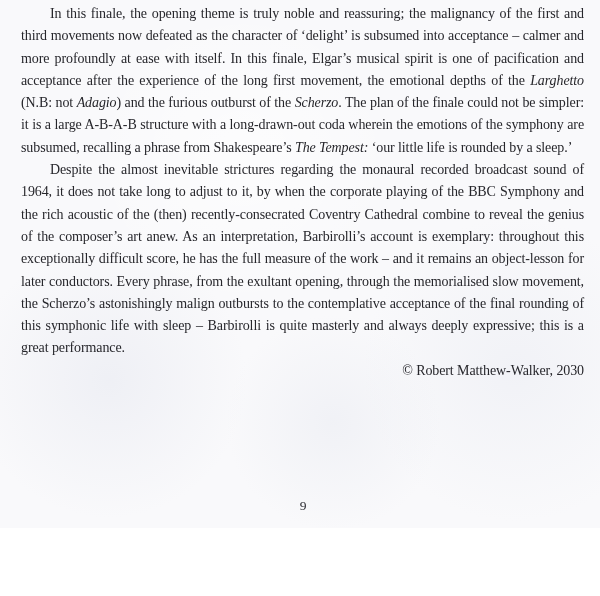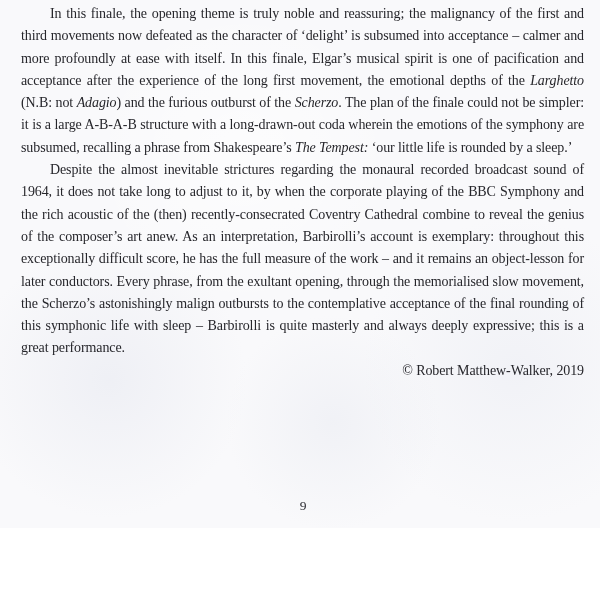--- a/index.html
+++ b/index.html
@@ -47,16 +47,16 @@
     color: #2b2b31;
   }
 </style>
 </head>
 <body>
 
 <div class="page">
   <div class="content">
     <p class="para"><span>In this finale, the opening theme is truly noble and reassuring; the malignancy of the first and third movements now defeated as the character of ‘delight’ is subsumed into acceptance – calmer and more profoundly at ease with itself. In this finale, Elgar’s musical spirit is one of pacification and acceptance after the experience of the long first movement, the emotional depths of the </span><em>Larghetto</em><span> (N.B: not </span><em>Adagio</em><span>) and the furious outburst of the </span><em>Scherzo</em><span>. The plan of the finale could not be simpler: it is a large A-B-A-B structure with a long-drawn-out coda wherein the emotions of the symphony are subsumed, recalling a phrase from Shakespeare’s </span><em>The Tempest:</em><span> ‘our little life is rounded by a sleep.’</span></p>
     <p class="para"><span>Despite the almost inevitable strictures regarding the monaural recorded broadcast sound of 1964, it does not take long to adjust to it, by when the corporate playing of the BBC Symphony and the rich acoustic of the (then) recently-consecrated Coventry Cathedral combine to reveal the genius of the composer’s art anew. As an interpretation, Barbirolli’s account is exemplary: throughout this exceptionally difficult score, he has the full measure of the work – and it remains an object-lesson for later conductors. Every phrase, from the exultant opening, through the memorialised slow movement, the Scherzo’s astonishingly malign outbursts to the contemplative acceptance of the final rounding of this symphonic life with sleep – Barbirolli is quite masterly and always deeply expressive; this is a great performance.</span></p>
-    <p class="attribution">© Robert Matthew-Walker, 2019</p>
+    <p class="attribution">© Robert Matthew-Walker, 2030</p>
   </div>
   <div class="page-number">9</div>
 </div>
 
 </body></html>

